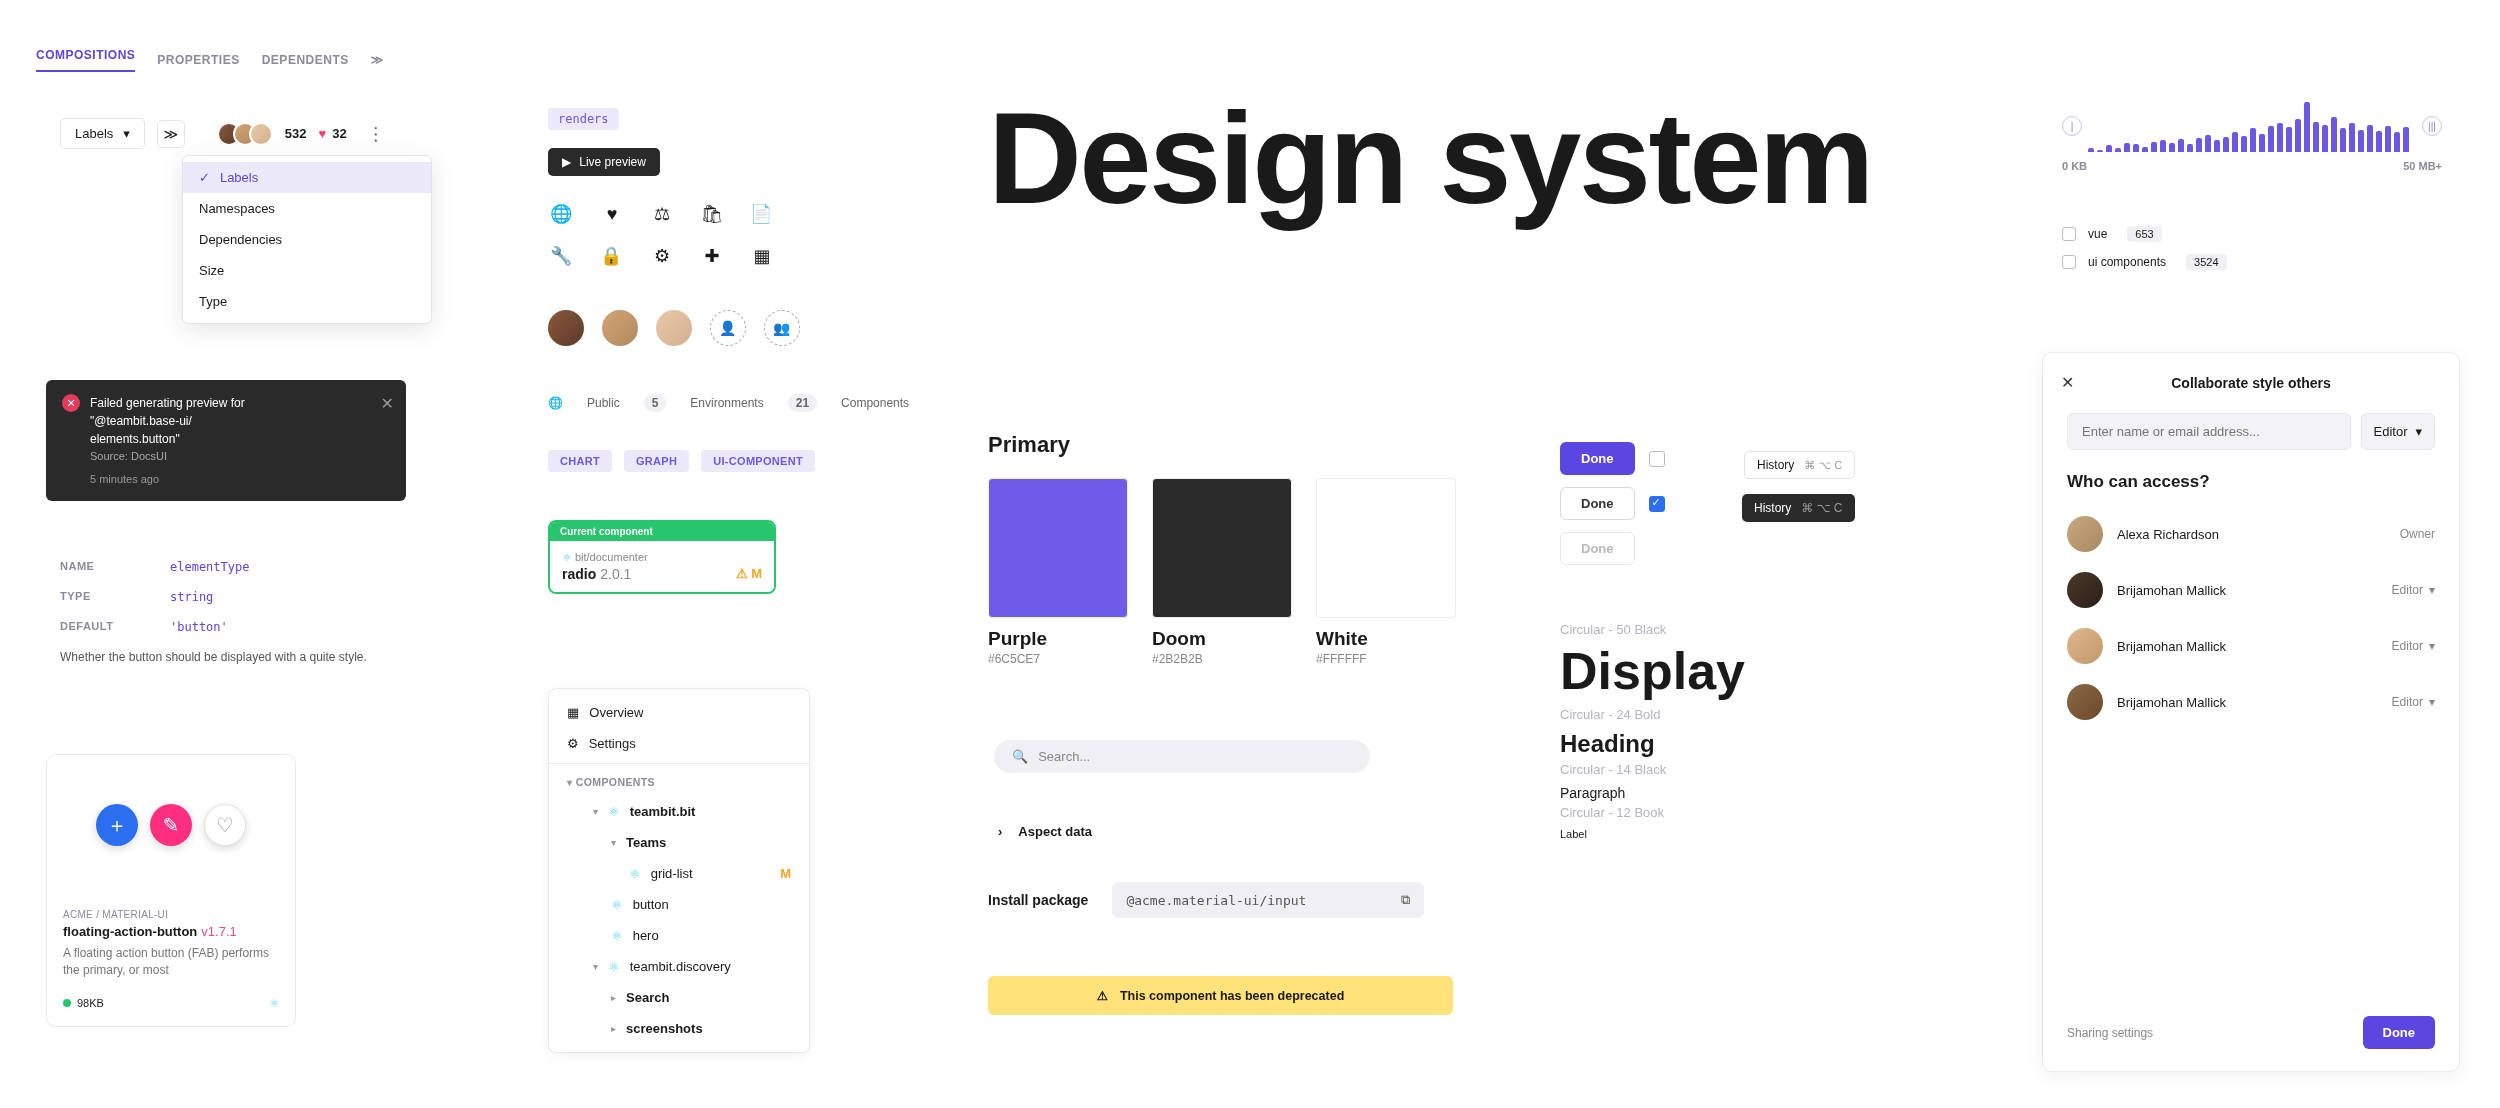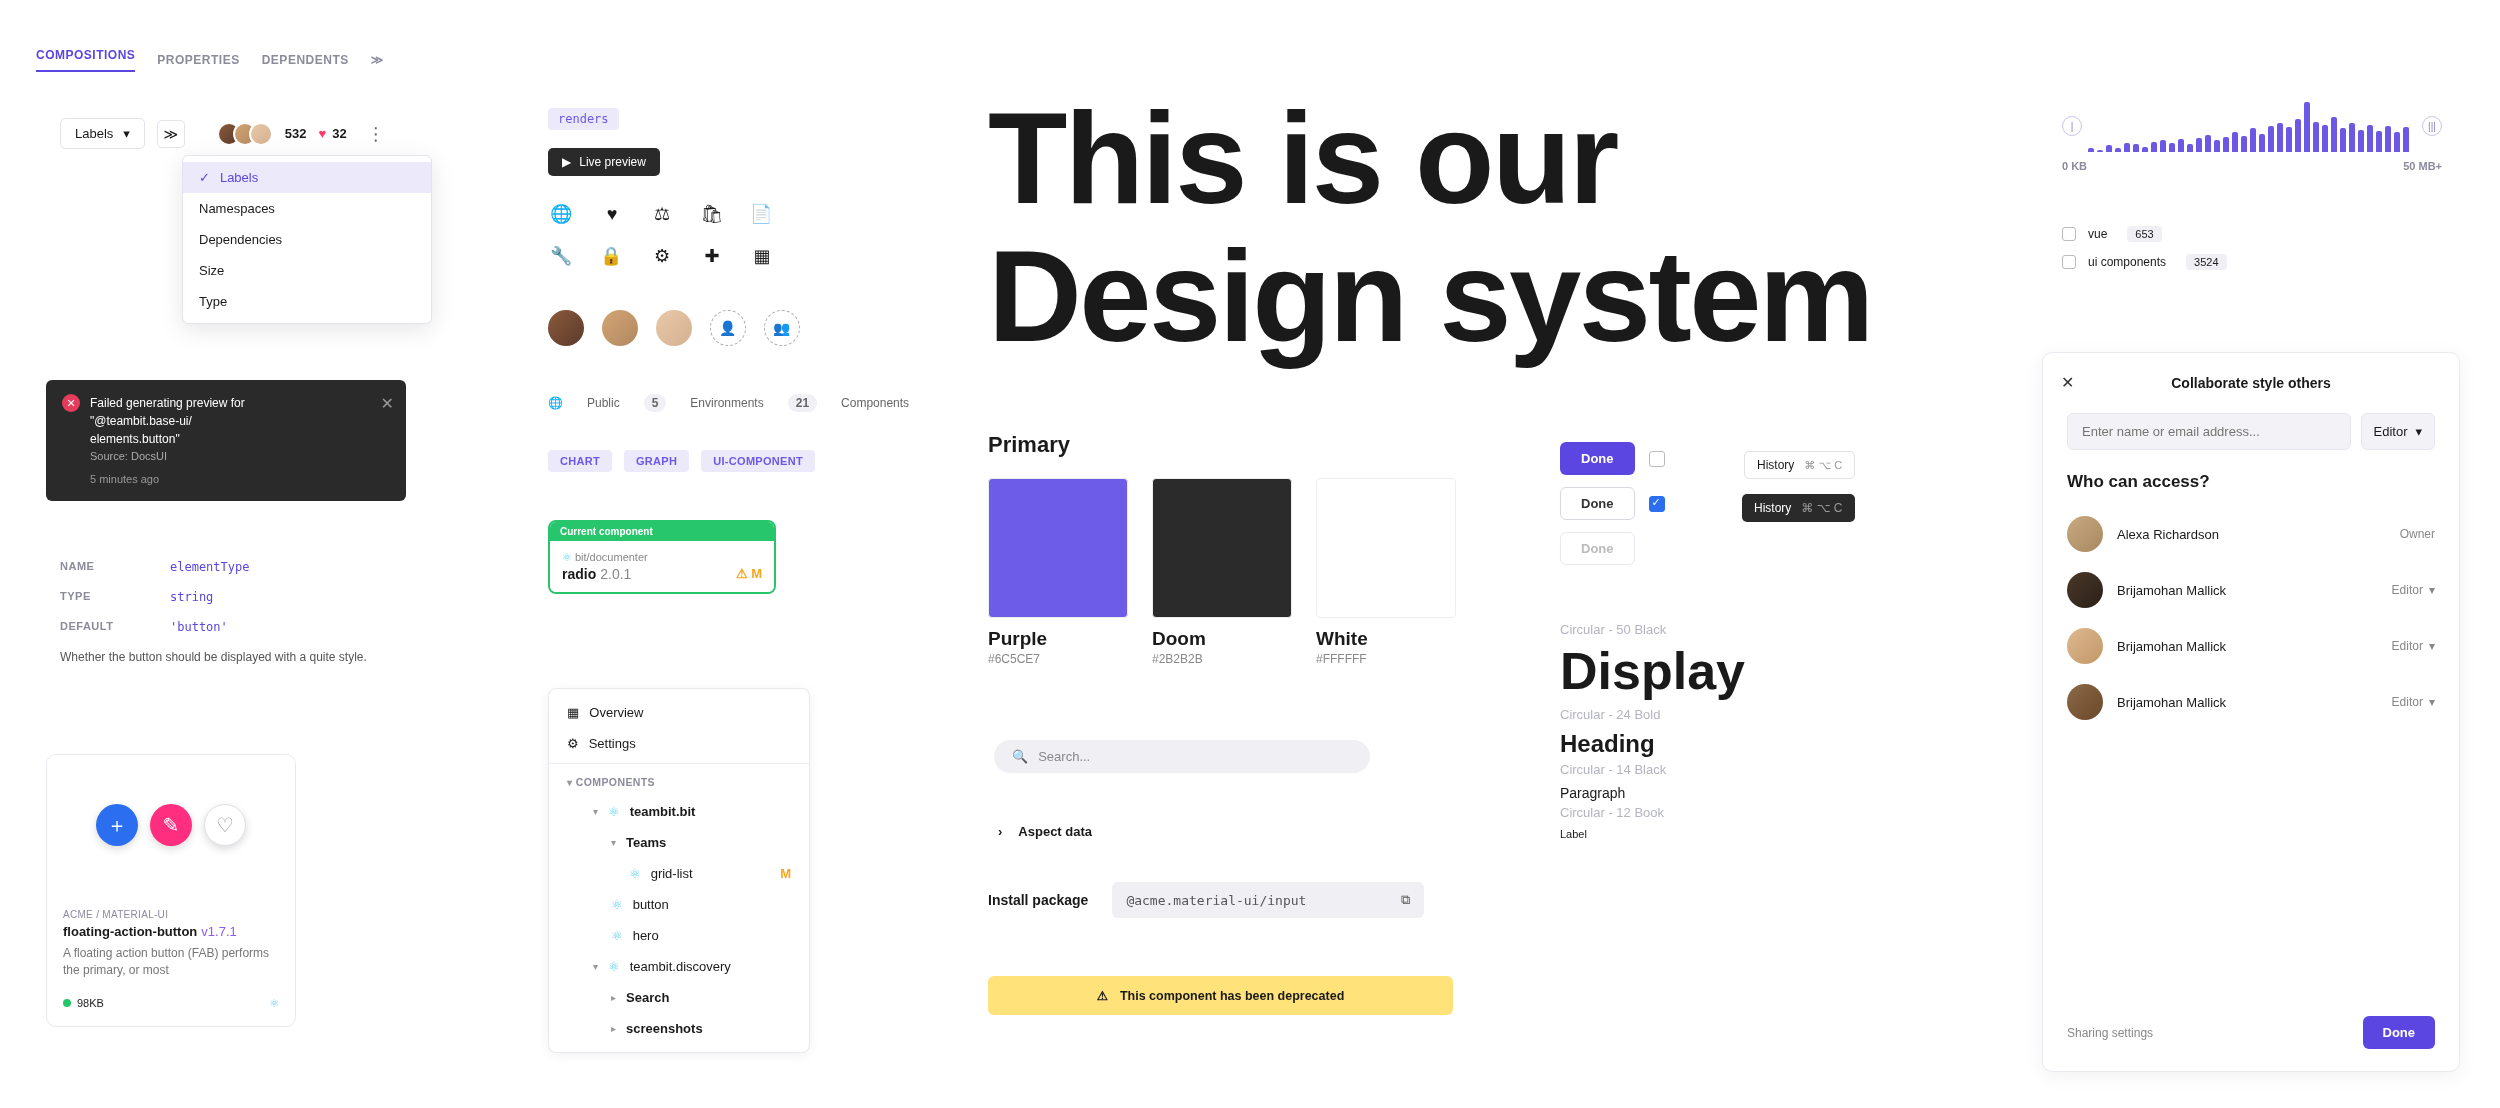--- a/index.html
+++ b/index.html
@@ -64,21 +64,21 @@
   border-radius:10px; overflow:hidden;
 }
 .fab-top { height:140px; background:#fff; display:flex; align-items:center; justify-content:center; gap:12px;}
 .fab { width:42px; height:42px; border-radius:50%; display:flex; align-items:center; justify-content:center; color:#fff; font-size:20px; box-shadow:0 3px 8px rgba(0,0,0,.15);}
 .fab.blue{background:#2b6ef0;}
 .fab.pink{background:#ff2e7e;}
 .fab.gray{background:#fff; border:1px solid #e0e0e8; color:#999;}
 .fab-body { padding:14px 16px 16px; }
 .fab-body .bc { font-size:10px; color:#8b8b9c; letter-spacing:.3px;}
 .fab-body .ttl { font-weight:700; font-size:13px; margin-top:4px;}
-.fab-body .ver { font-weight:400; color:#8b5cf6; margin-left:4px;margin-top:44px;}
+.fab-body .ver { font-weight:400; color:#ec4899; margin-left:4px;margin-top:44px;}
 .fab-body .d { font-size:12px; color:#777; margin-top:6px; line-height:1.4;}
 .fab-foot { display:flex; align-items:center; justify-content:space-between; margin-top:18px; font-size:11px;}
 .dot-g { width:8px; height:8px; background:#27c56c; border-radius:50%; display:inline-block; margin-right:6px;}
 
 
 .renders-pill {
   position:absolute; left:548px; top:108px; background:#ece9fb; color:#6b59e6;
   border-radius:4px; padding:4px 10px; font-size:12px; font-family:ui-monospace,monospace;
 }
 .live-prev {
@@ -376,21 +376,20 @@
       <span class="caret">▸</span>
       <span style="font-weight:600;">Search</span>
     </div>
   <div class="row ind2">
       <span class="caret">▸</span>
       <span style="font-weight:600;">screenshots</span>
     </div>
 </div>
 
 <div class="hero">
-  <div>This is our</div>
     <div>Design system</div>
 </div>
 
 <div class="primary-sec">
   <h3>Primary</h3>
   <div class="swatch-row">
     <div class="swatch">
       <div class="sw-box sw-p"></div>
       <div class="sw-n">Purple</div>
       <div class="sw-h">#6C5CE7</div>

